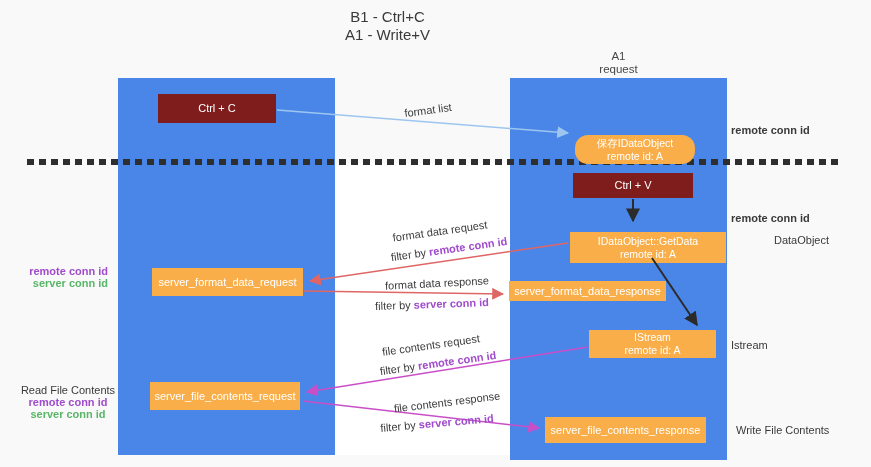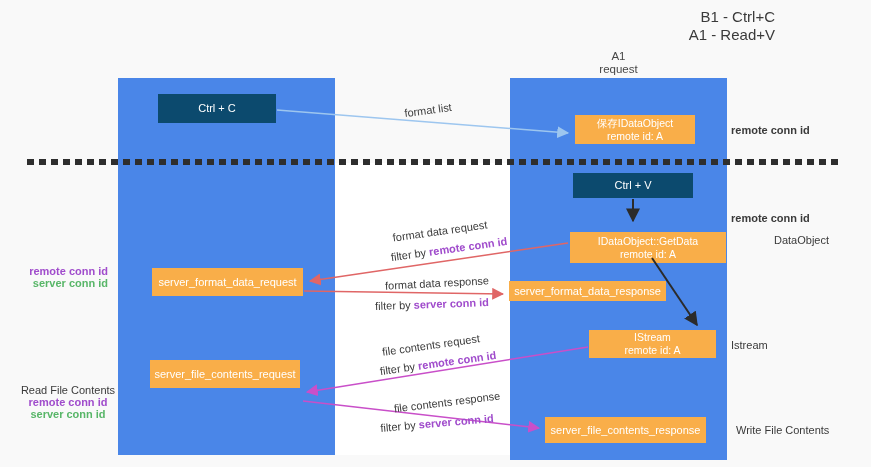--- a/index.html
+++ b/index.html
@@ -10,23 +10,23 @@
     color:#3a3a3a;
   }
   .lane{position:absolute;background:#4a86e8;}
   .band{position:absolute;background:#ffffff;}
   .box{
     position:absolute;display:flex;flex-direction:column;
     align-items:center;justify-content:center;
     color:#ffffff;text-align:center;font-size:10.5px;line-height:13px;
   }
   .orange{background:#f9ae49;}
-  .green{background:#0c4a6e;}
+  .green{background:#7f1d1d;}
   .title{
-    position:absolute;left:0;top:8px;width:775px;text-align:right;
+    position:absolute;left:0;top:8px;width:775px;text-align:center;
     font-size:15px;line-height:18px;color:#3a3a3a;
   }
   .lane-header{
     position:absolute;text-align:center;font-size:11.5px;line-height:13px;color:#474747;
   }
   .flow-label{
     position:absolute;font-size:11px;white-space:nowrap;color:#3c3c3c;
     transform:translate(-50%,-50%);
   }
   .purple{color:#a04ccc;font-weight:bold;}
@@ -36,42 +36,42 @@
     position:absolute;left:27px;top:159px;width:812px;height:6px;
     background:repeating-linear-gradient(90deg,#2e2e2e 0 7px,transparent 7px 12px);
   }
   svg.overlay{position:absolute;left:0;top:0;pointer-events:none;}
 </style>
 </head>
 <body>
 
 <div class="title">
   <div>B1 - Ctrl+C</div>
-  <div>A1 - Read+V</div>
+  <div>A1 - Write+V</div>
 </div>
 
 <div class="lane-header" style="left:118px;top:50px;width:217px;">
 </div>
 <div class="lane-header" style="left:510px;top:50px;width:217px;">
   <div>A1</div>
   <div>request</div>
 </div>
 
 <div class="band" style="left:335px;top:163px;width:175px;height:292px;"></div>
 
 <div class="lane" style="left:118px;top:78px;width:217px;height:377px;"></div>
 <div class="lane" style="left:510px;top:78px;width:217px;height:382px;"></div>
 
 <div class="dashed"></div>
 
 <div class="box green" style="left:158px;top:94px;width:118px;height:29px;font-size:11px;">
   <span>Ctrl + C</span>
 </div>
 
-<div class="box orange" style="left:575px;top:115px;width:120px;height:29px;">
+<div class="box orange" style="left:575px;top:135px;width:120px;height:29px;border-radius:13px;">
   <span>保存IDataObject</span>
   <span>remote id: A</span>
 </div>
 
 <div class="box green" style="left:573px;top:173px;width:120px;height:25px;font-size:11px;">
   <span>Ctrl + V</span>
 </div>
 
 <div class="box orange" style="left:570px;top:232px;width:156px;height:31px;">
   <span>IDataObject::GetData</span>
@@ -84,21 +84,21 @@
 
 <div class="box orange" style="left:509px;top:281px;width:157px;height:20px;font-size:11px;">
   <span>server_format_data_response</span>
 </div>
 
 <div class="box orange" style="left:589px;top:330px;width:127px;height:28px;">
   <span>IStream</span>
   <span>remote id: A</span>
 </div>
 
-<div class="box orange" style="left:150px;top:360px;width:150px;height:28px;font-size:11px;">
+<div class="box orange" style="left:150px;top:382px;width:150px;height:28px;font-size:11px;">
   <span>server_file_contents_request</span>
 </div>
 
 <div class="box orange" style="left:545px;top:417px;width:161px;height:26px;font-size:11px;">
   <span>server_file_contents_response</span>
 </div>
 
 <svg class="overlay" width="871" height="467" viewBox="0 0 871 467">
   <defs>
     <marker id="ar-blue" viewBox="0 0 10 10" refX="9" refY="5" markerWidth="8" markerHeight="8" orient="auto">

